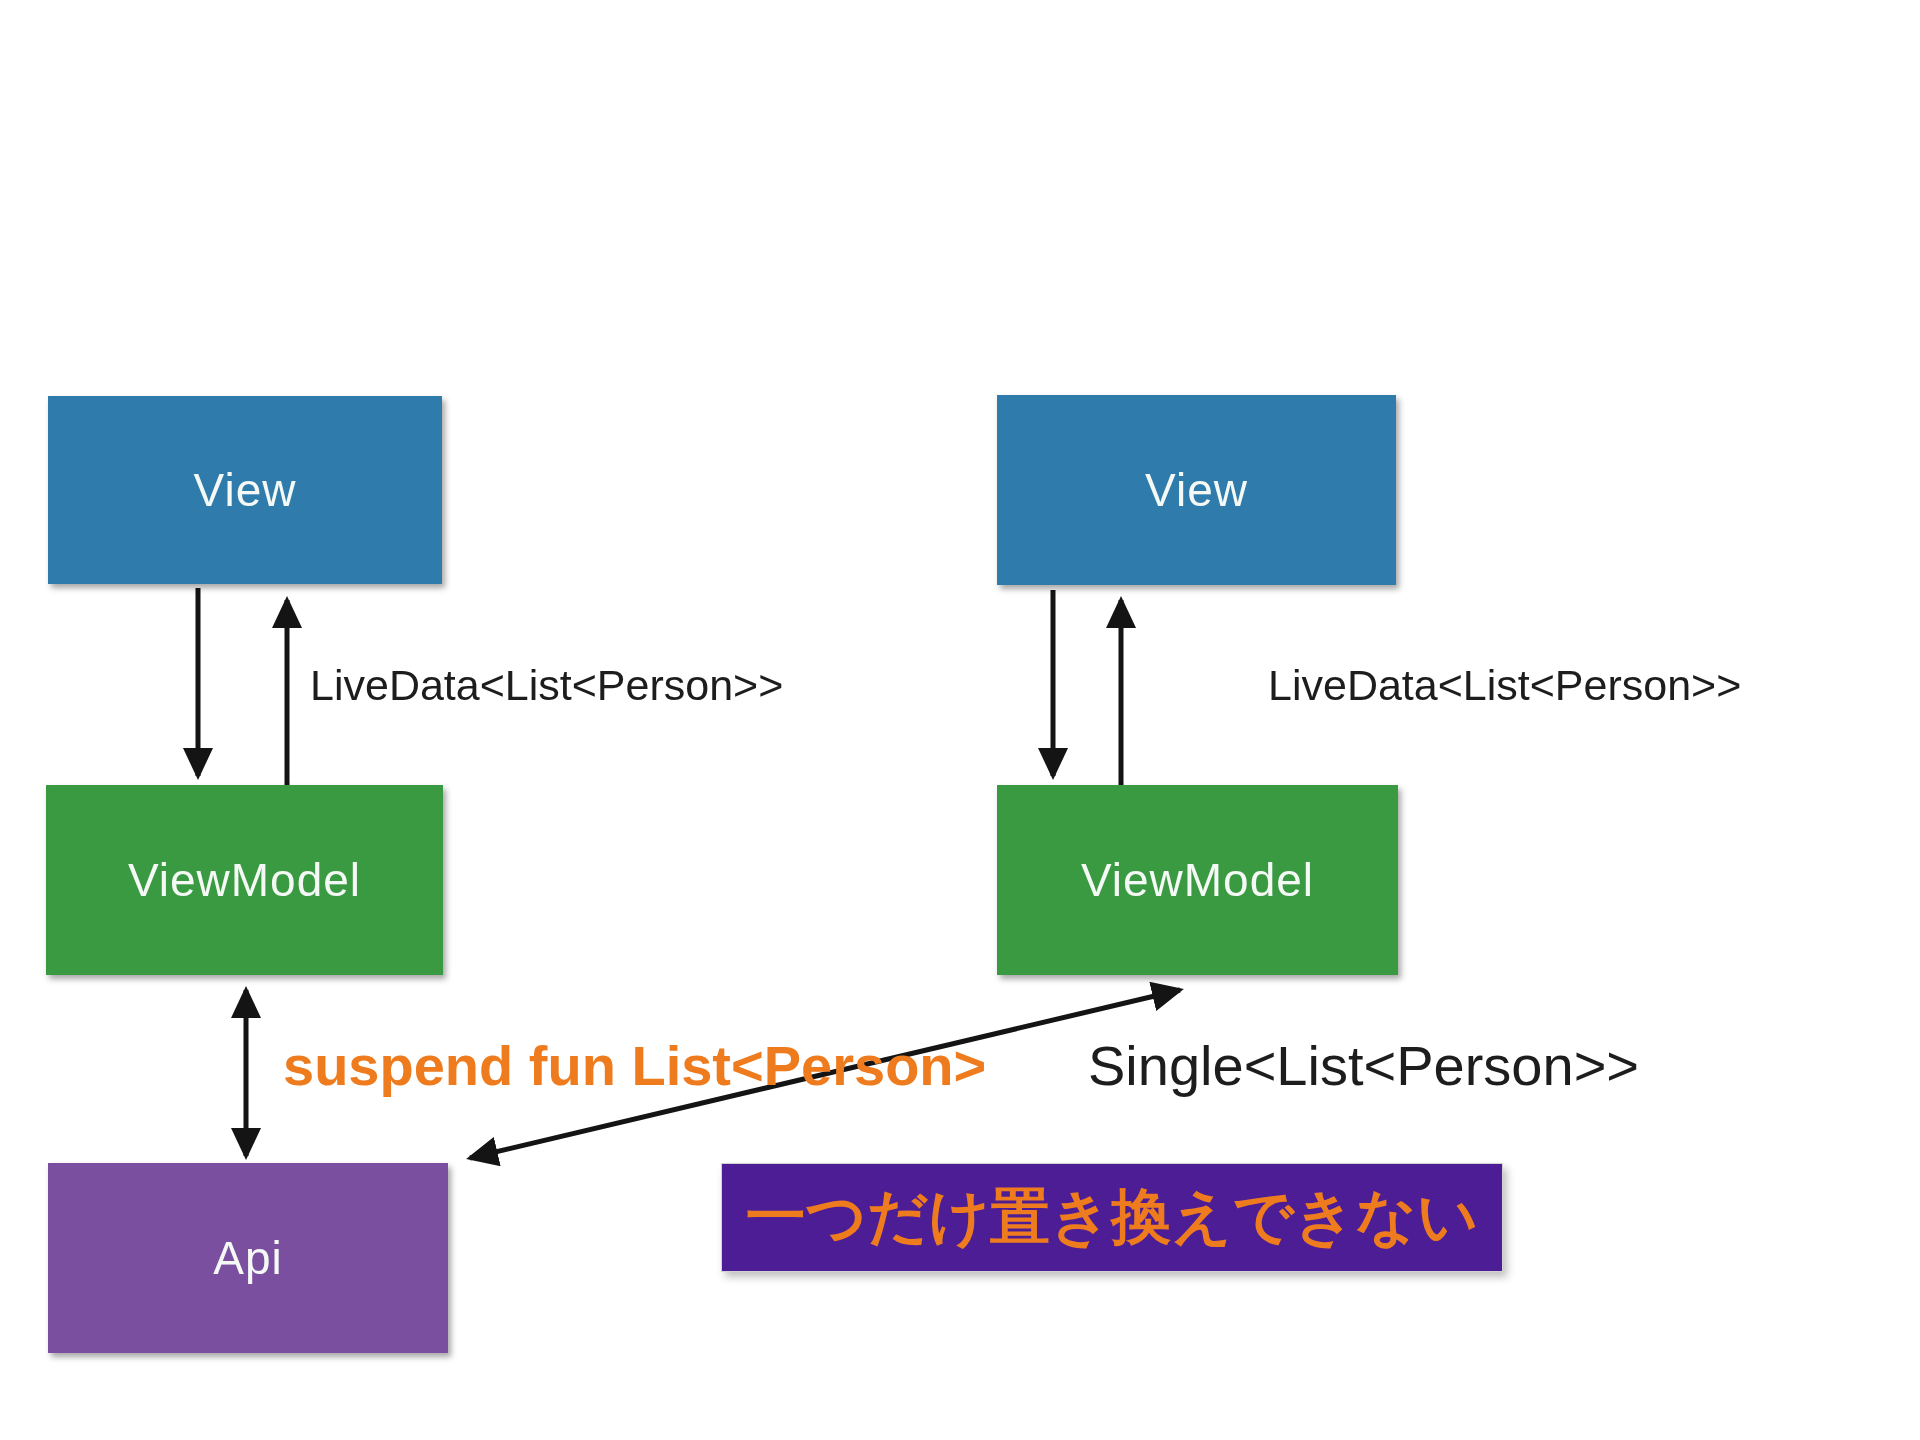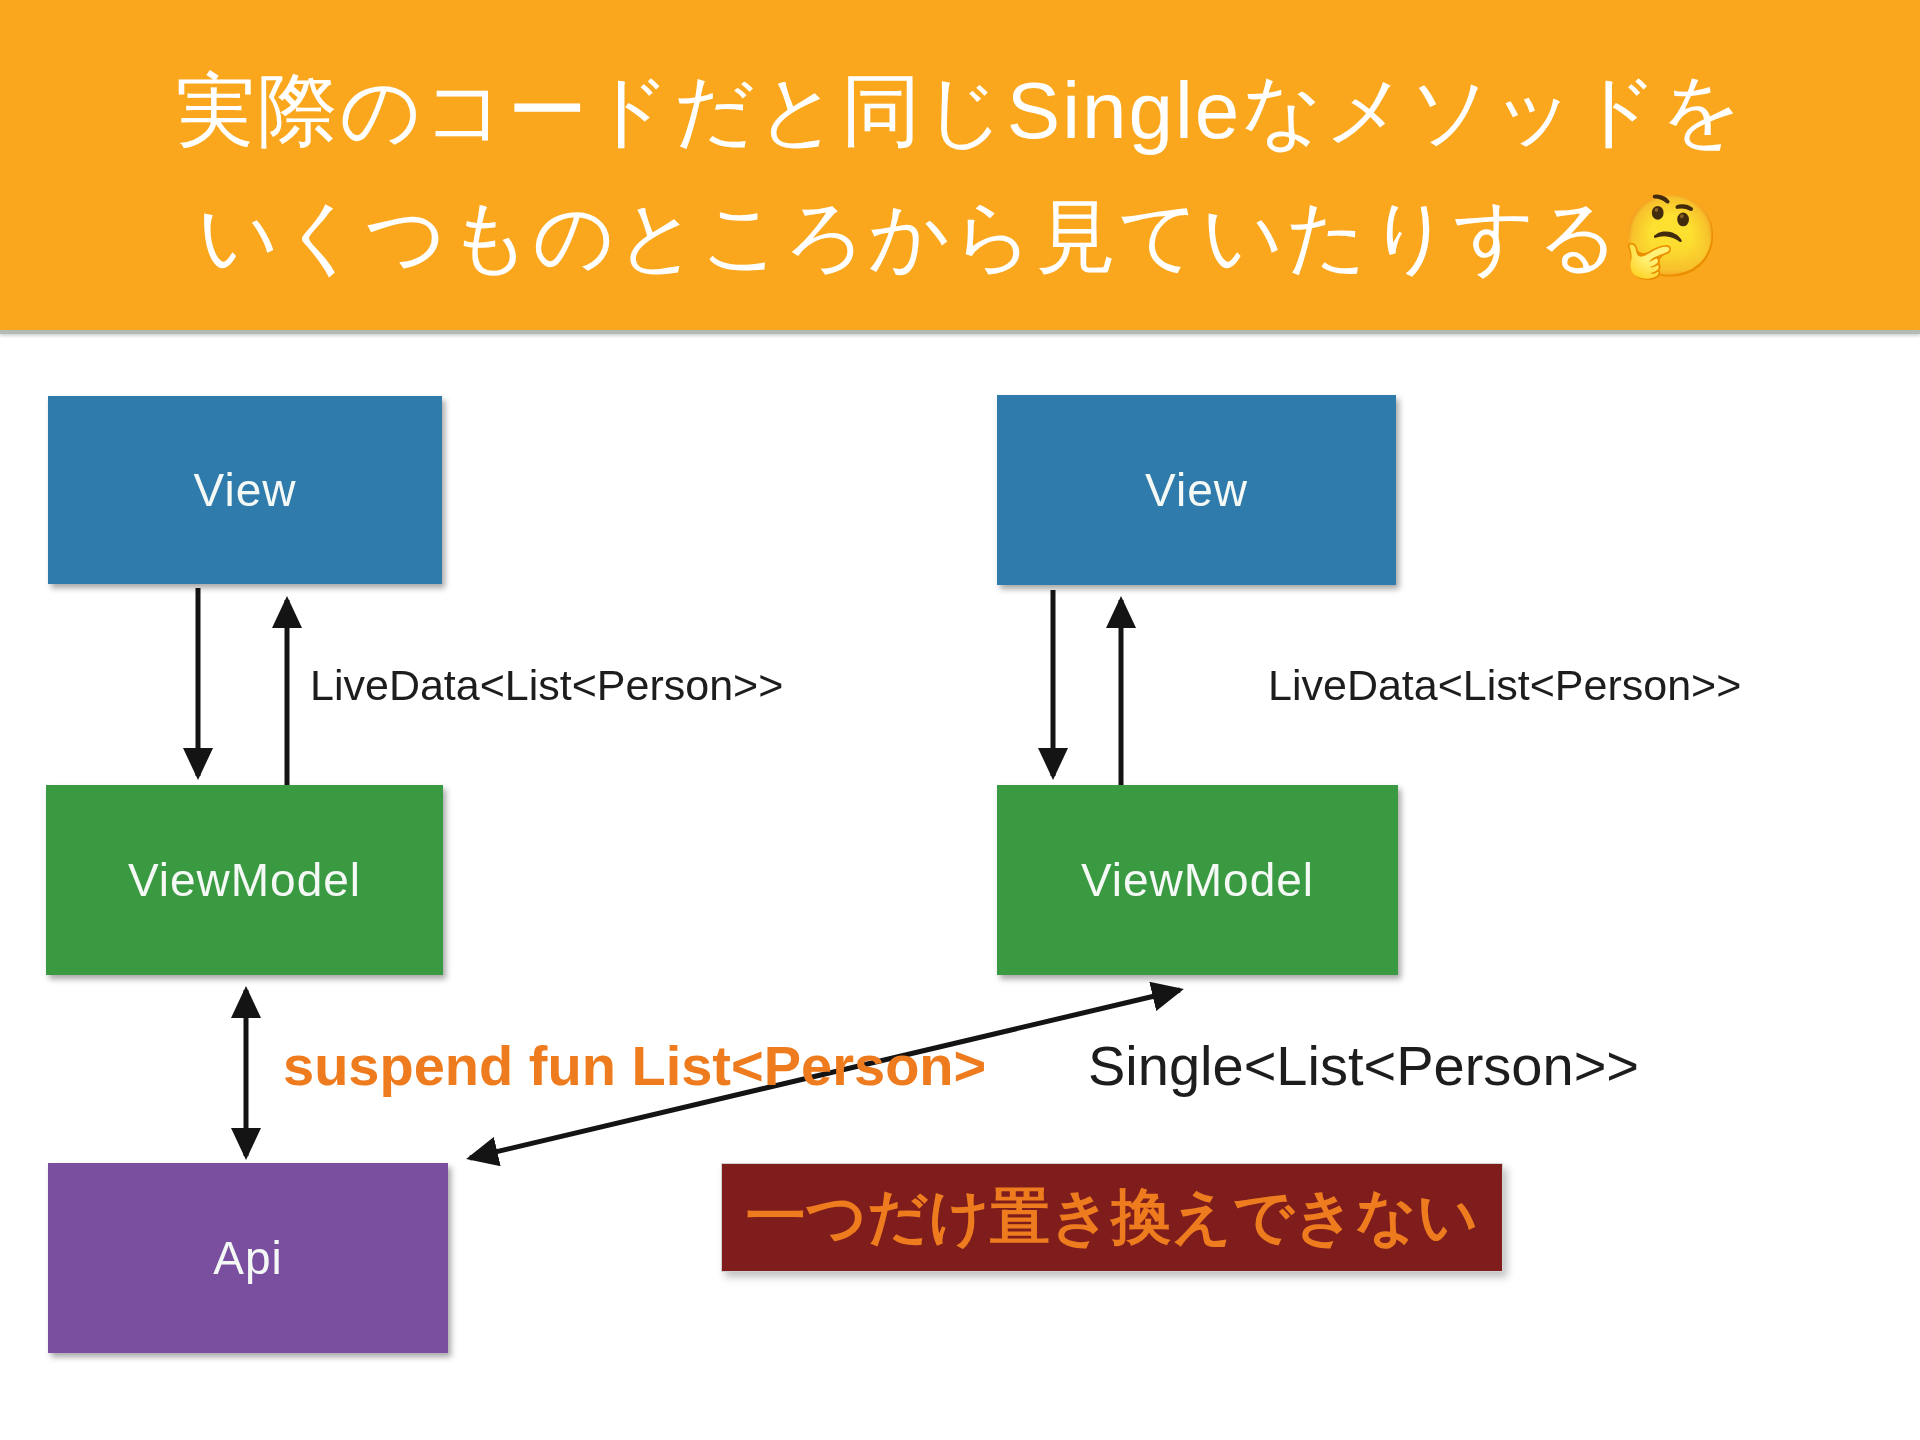--- a/index.html
+++ b/index.html
@@ -67,21 +67,21 @@
     font-weight: 700;
     color: #EE7C1E;
   }
   #label-single { left: 1088px; top: 1038px; font-size: 56px; }
 
   
   #callout {
     position: absolute;
     left: 721px; top: 1163px;
     width: 780px; height: 107px;
-    background: #7f1d1d;
+    background: #4c1d95;
     border: 1px solid #d2d2d2;
     box-shadow: 4px 5px 8px rgba(0,0,0,0.25);
     display: flex;
     align-items: center;
     justify-content: center;
   }
   #callout .callout-text {
     font-size: 60px;
     font-weight: 700;
     color: #EE7C1E;
@@ -95,24 +95,20 @@
     width: 1920px; height: 1440px;
     pointer-events: none;
   }
   #arrows line { stroke: #141414; stroke-width: 5; }
 </style>
 </head>
 <body>
 
 <div id="page">
 
-  <div id="header">
-    <div class="title-line">実際のコードだと同じSingleなメソッドを</div>
-    <div class="title-line">いくつものところから見ていたりする🤔</div>
-  </div>
 
   <svg id="arrows" viewBox="0 0 1920 1440" xmlns="http://www.w3.org/2000/svg">
     <defs>
       <marker id="ah" markerWidth="7" markerHeight="6" refX="5.6" refY="3" orient="auto-start-reverse">
         <path d="M0,0 L6.4,3 L0,6 Z" fill="#141414"></path>
       </marker>
     </defs>
     <line x1="198" y1="588" x2="198" y2="776" marker-end="url(#ah)"></line>
     <line x1="287" y1="792" x2="287" y2="600" marker-end="url(#ah)"></line>
     <line x1="246" y1="990" x2="246" y2="1156" marker-start="url(#ah)" marker-end="url(#ah)"></line>

